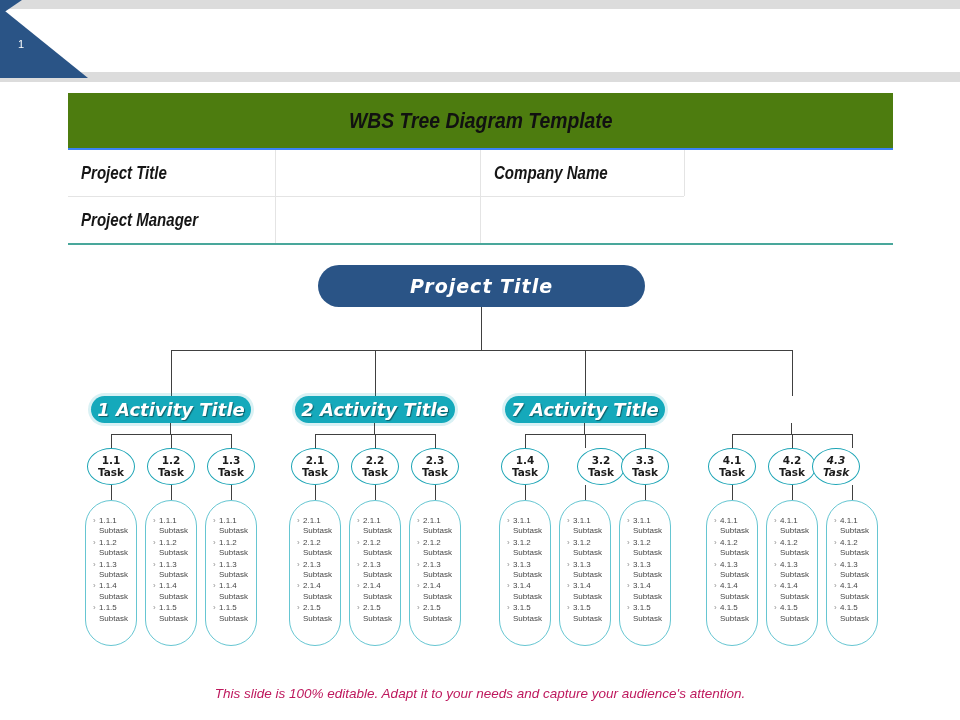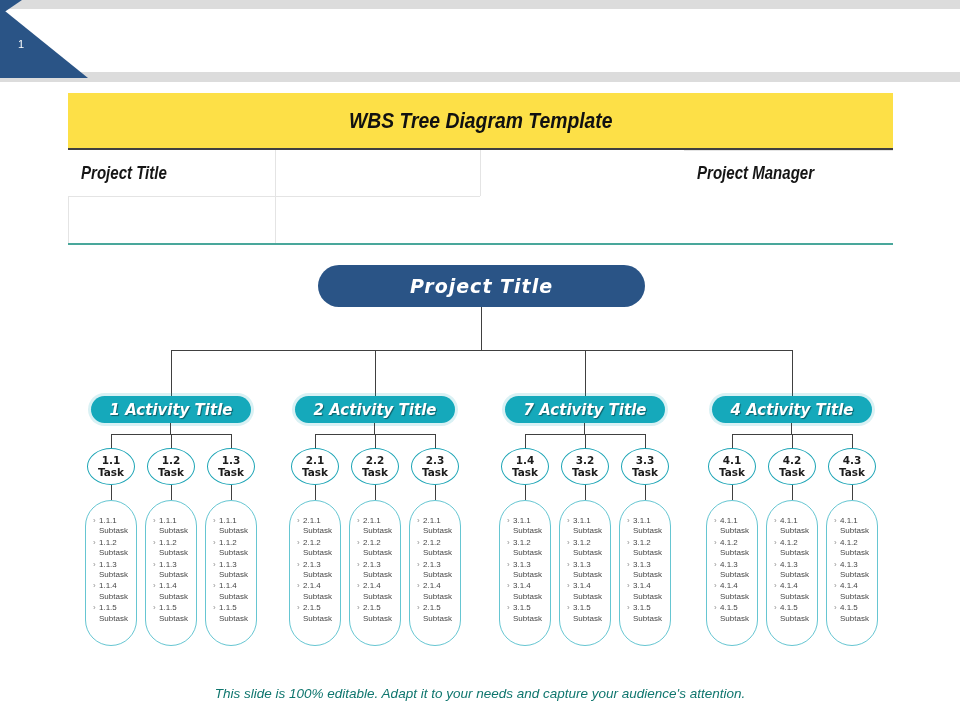--- a/index.html
+++ b/index.html
@@ -10,21 +10,21 @@
   .strip.top{top:0;height:9px;}
   .strip.mid{top:72px;height:10px;}
   .corner-svg{position:absolute;top:0;left:0;}
   .page-num{position:absolute;top:38px;left:18px;color:#ffffff;font-size:11px;}
   .slide-title{position:absolute;top:19px;left:84px;font-family:"DejaVu Sans",sans-serif;
                font-size:33px;color:#101010;letter-spacing:-0.5px;white-space:nowrap;}
   
   .info-table{position:absolute;left:68px;top:93px;width:825px;height:150px;display:grid;
               grid-template-rows:57px 46px 47px;grid-template-columns:207px 205px 204px 209px;
               border-bottom:2px solid #49a79b;box-sizing:content-box;}
-  .it-header{grid-column:1/5;background:#fde047;border-bottom:2px solid #404040;
+  .it-header{grid-column:1/5;background:#4d7c0f;border-bottom:2px solid #3b82f6;
              display:flex;align-items:center;justify-content:center;}
   .it-header span{font-weight:bold;font-style:italic;font-size:22px;color:#111;
                   transform:scaleX(.88);white-space:nowrap;}
   .it-cell{display:flex;align-items:center;padding-left:13px;border-left:1px solid #e4e4e4;
            overflow:hidden;}
   .it-cell.c0{border-left:none;}
   .it-cell.r2{border-top:1px solid #e4e4e4;}
   .it-label{font-weight:bold;font-style:italic;font-size:17.5px;color:#161616;
             transform:scaleX(.86);transform-origin:left center;white-space:nowrap;}
   
@@ -37,38 +37,38 @@
   .root-stub{left:481px;top:307px;height:43px;}
   .root-hline{left:171px;top:350px;width:622px;}
   .branch-stub{top:350px;height:46px;}
   .b0{left:171px;} .b1{left:375px;} .b2{left:585px;} .b3{left:792px;}
   .group{position:absolute;top:396px;width:176px;height:254px;}
   .g0{left:83px;} .g1{left:287px;} .g2{left:497px;} .g3{left:704px;}
   .activity-box{position:absolute;left:8px;top:0;width:160px;height:27px;border-radius:14px;
                 background:#15a9bb;display:flex;align-items:center;justify-content:center;
                 box-shadow:0 0 0 3px rgba(21,169,187,.16);}
   .activity-box span{color:#fff;font-family:"DejaVu Sans",sans-serif;font-weight:bold;
-                     font-style:italic;font-size:15px;white-space:nowrap;
+                     font-style:italic;font-size:18px;white-space:nowrap;
                      text-shadow:1px 1px 1px rgba(0,0,0,.45);}
   .act-stub{left:87px;top:27px;height:11px;}
   .task-hline{left:28px;top:38px;width:121px;}
   .task-stub{top:38px;height:14px;}
   .task-node{position:absolute;top:52px;width:48px;height:37px;border:1.5px solid #1ba4b5;
              border-radius:50%;background:#fff;display:flex;flex-direction:column;
              align-items:center;justify-content:center;line-height:1.12;box-sizing:border-box;}
   .task-node span{font-family:"DejaVu Sans",sans-serif;font-size:10.5px;font-weight:bold;color:#1c1c1c;}
   .task-pill-stub{top:89px;height:15px;}
   .subtask-pill{position:absolute;top:104px;width:52px;height:146px;border:1.5px solid #66c6d2;
                 border-radius:26px;background:#fff;box-sizing:border-box;padding:15px 0 0 7px;}
   .sub-item{display:flex;font-size:8px;line-height:1.3;color:#474747;margin-bottom:1px;}
   .sub-bullet{width:6px;flex:none;color:#8f8f8f;}
   .sub-text{display:flex;flex-direction:column;}
   
   .footer{position:absolute;top:686px;left:0;width:960px;text-align:center;font-style:italic;
-          font-size:13.5px;color:#0f766e;}
+          font-size:13.5px;color:#be185d;}
 </style>
 </head>
 <body>
 
 <div class="slide">
 
   <div class="strip top"></div>
   <div class="strip mid"></div>
   <svg class="corner-svg" width="92" height="80" viewBox="0 0 92 80">
     <polygon points="0,0 22,0 0,15" fill="#2a5486"></polygon>
@@ -80,20 +80,23 @@
     <div class="it-header">
       <span>WBS Tree Diagram Template</span>
     </div>
     <div class="it-cell c0">
       <span class="it-label">Project Title</span>
       </div>
     <div class="it-cell">
       <span class="it-label"></span>
       </div>
     <div class="it-cell">
+      <span class="it-label">Company Name</span>
+      </div>
+    <div class="it-cell">
       <span class="it-label"></span>
       </div>
     <div class="it-cell c0 r2">
       <span class="it-label">Project Manager</span>
       </div>
     <div class="it-cell r2">
       <span class="it-label"></span>
       </div>
     <div class="it-cell r2">
       <span class="it-label"></span>
@@ -426,21 +429,21 @@
           </div>
           <div class="sub-item">
             <span class="sub-bullet">›</span>
             <span class="sub-text">
               <span>3.1.5</span>
               <span>Subtask</span>
             </span>
           </div>
         </div>
         <div class="conn v task-stub" style="left: 88px;"></div>
-        <div class="task-node" style="left: 64px;">
+        <div class="task-node" style="left: 80px;">
           <span>3.2</span>
           <span>Task</span>
         </div>
         <div class="conn v task-pill-stub" style="left: 88px;"></div>
         <div class="subtask-pill" style="left: 62px;">
           <div class="sub-item">
             <span class="sub-bullet">›</span>
             <span class="sub-text">
               <span>3.1.1</span>
               <span>Subtask</span>
@@ -513,23 +516,20 @@
           <div class="sub-item">
             <span class="sub-bullet">›</span>
             <span class="sub-text">
               <span>3.1.5</span>
               <span>Subtask</span>
             </span>
           </div>
         </div>
       </div>
       <div class="group g3">
-        <div class="activity-box">
-          <span>4 Activity Title</span>
-        </div>
         <div class="conn v act-stub"></div>
         <div class="conn h task-hline"></div>
         <div class="conn v task-stub" style="left: 28px;"></div>
         <div class="task-node" style="left: 4px;">
           <span>4.1</span>
           <span>Task</span>
         </div>
         <div class="conn v task-pill-stub" style="left: 28px;"></div>
         <div class="subtask-pill" style="left: 2px;">
           <div class="sub-item">
@@ -605,21 +605,21 @@
           </div>
           <div class="sub-item">
             <span class="sub-bullet">›</span>
             <span class="sub-text">
               <span>4.1.5</span>
               <span>Subtask</span>
             </span>
           </div>
         </div>
         <div class="conn v task-stub" style="left: 148px;"></div>
-        <div class="task-node" style="left: 124px;">
+        <div class="task-node" style="left: 108px; font-style: italic;">
           <span>4.3</span>
           <span>Task</span>
         </div>
         <div class="conn v task-pill-stub" style="left: 148px;"></div>
         <div class="subtask-pill" style="left: 122px;">
           <div class="sub-item">
             <span class="sub-bullet">›</span>
             <span class="sub-text">
               <span>4.1.1</span>
               <span>Subtask</span>

